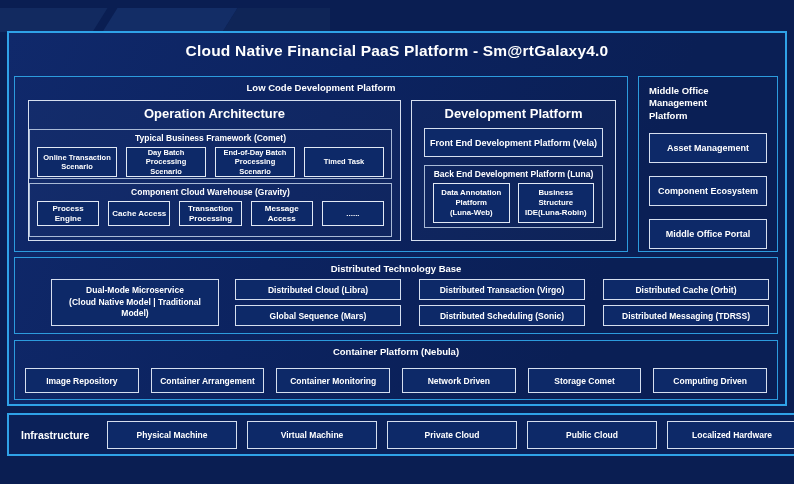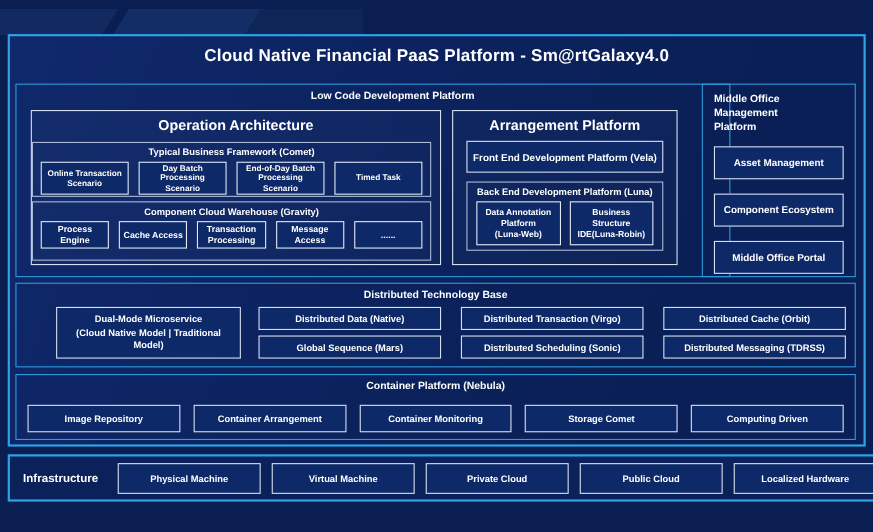--- a/index.html
+++ b/index.html
@@ -20,21 +20,21 @@
     background:linear-gradient(112deg,#10296B 0%,#0C2360 38%,#0A1F55 75%);
   }
   .main-title{
     text-align:center;margin-top:9px;font-size:15.5px;letter-spacing:.2px;
   }
   .section{
     position:absolute;border:1px solid #2C9BDD;
   }
   .sec-label{text-align:center;font-size:9.5px;margin-top:5px;}
 
-  .low-code{left:5px;top:43px;width:612px;height:174px;padding-left:36px;}
+  .low-code{left:5px;top:43px;width:612px;height:174px;}
   .mid-office{left:629px;top:43px;width:138px;height:174px;}
   .distributed{left:5px;top:224px;width:762px;height:75px;}
   .container-plat{left:5px;top:307px;width:762px;height:58px;}
 
   .big-box{
     position:absolute;border:1px solid #D6DFEF;background:rgba(255,255,255,0.02);
   }
   .oa-box{left:13px;top:23px;width:371px;height:139px;}
   .dp-box{left:396px;top:23px;width:203px;height:139px;}
   .big-title{text-align:center;font-size:13px;margin-top:5px;}
@@ -133,21 +133,21 @@
           <div class="leaf">Process Engine</div>
           <div class="leaf">Cache Access</div>
           <div class="leaf">Transaction Processing</div>
           <div class="leaf">Message Access</div>
           <div class="leaf">......</div>
         </div>
       </div>
     </div>
 
     <div class="big-box dp-box">
-      <div class="big-title">Arrangement Platform</div>
+      <div class="big-title">Development Platform</div>
       <div class="vela-box">Front End Development Platform (Vela)</div>
       <div class="luna-box">
         <div class="group-label">Back End Development Platform (Luna)</div>
         <div class="luna-row">
           <div class="luna-leaf">Data Annotation
 Platform
 (Luna-Web)</div>
           <div class="luna-leaf">Business
 Structure
 IDE(Luna-Robin)</div>
@@ -164,36 +164,37 @@
     <div class="mo-box">Middle Office Portal</div>
   </div>
 
   <div class="section distributed">
     <div class="sec-label">Distributed Technology Base</div>
     <div class="dist-content">
       <div class="dual-mode">Dual-Mode Microservice
 (Cloud Native Model | Traditional
 Model)</div>
       <div class="dist-grid">
-        <div class="dist-cell">Distributed Data (Native)</div>
+        <div class="dist-cell">Distributed Cloud (Libra)</div>
         <div class="dist-cell">Distributed Transaction (Virgo)</div>
         <div class="dist-cell">Distributed Cache (Orbit)</div>
         <div class="dist-cell">Global Sequence (Mars)</div>
         <div class="dist-cell">Distributed Scheduling (Sonic)</div>
         <div class="dist-cell">Distributed Messaging (TDRSS)</div>
       </div>
     </div>
   </div>
 
   <div class="section container-plat">
     <div class="sec-label">Container Platform (Nebula)</div>
     <div class="cp-row">
       <div class="cp-box">Image Repository</div>
       <div class="cp-box">Container Arrangement</div>
       <div class="cp-box">Container Monitoring</div>
+      <div class="cp-box">Network Driven</div>
       <div class="cp-box">Storage Comet</div>
       <div class="cp-box">Computing Driven</div>
     </div>
   </div>
 </div>
 
 <div class="infra">
   <div class="infra-label">Infrastructure</div>
   <div class="infra-box">Physical Machine</div>
   <div class="infra-box">Virtual Machine</div>

